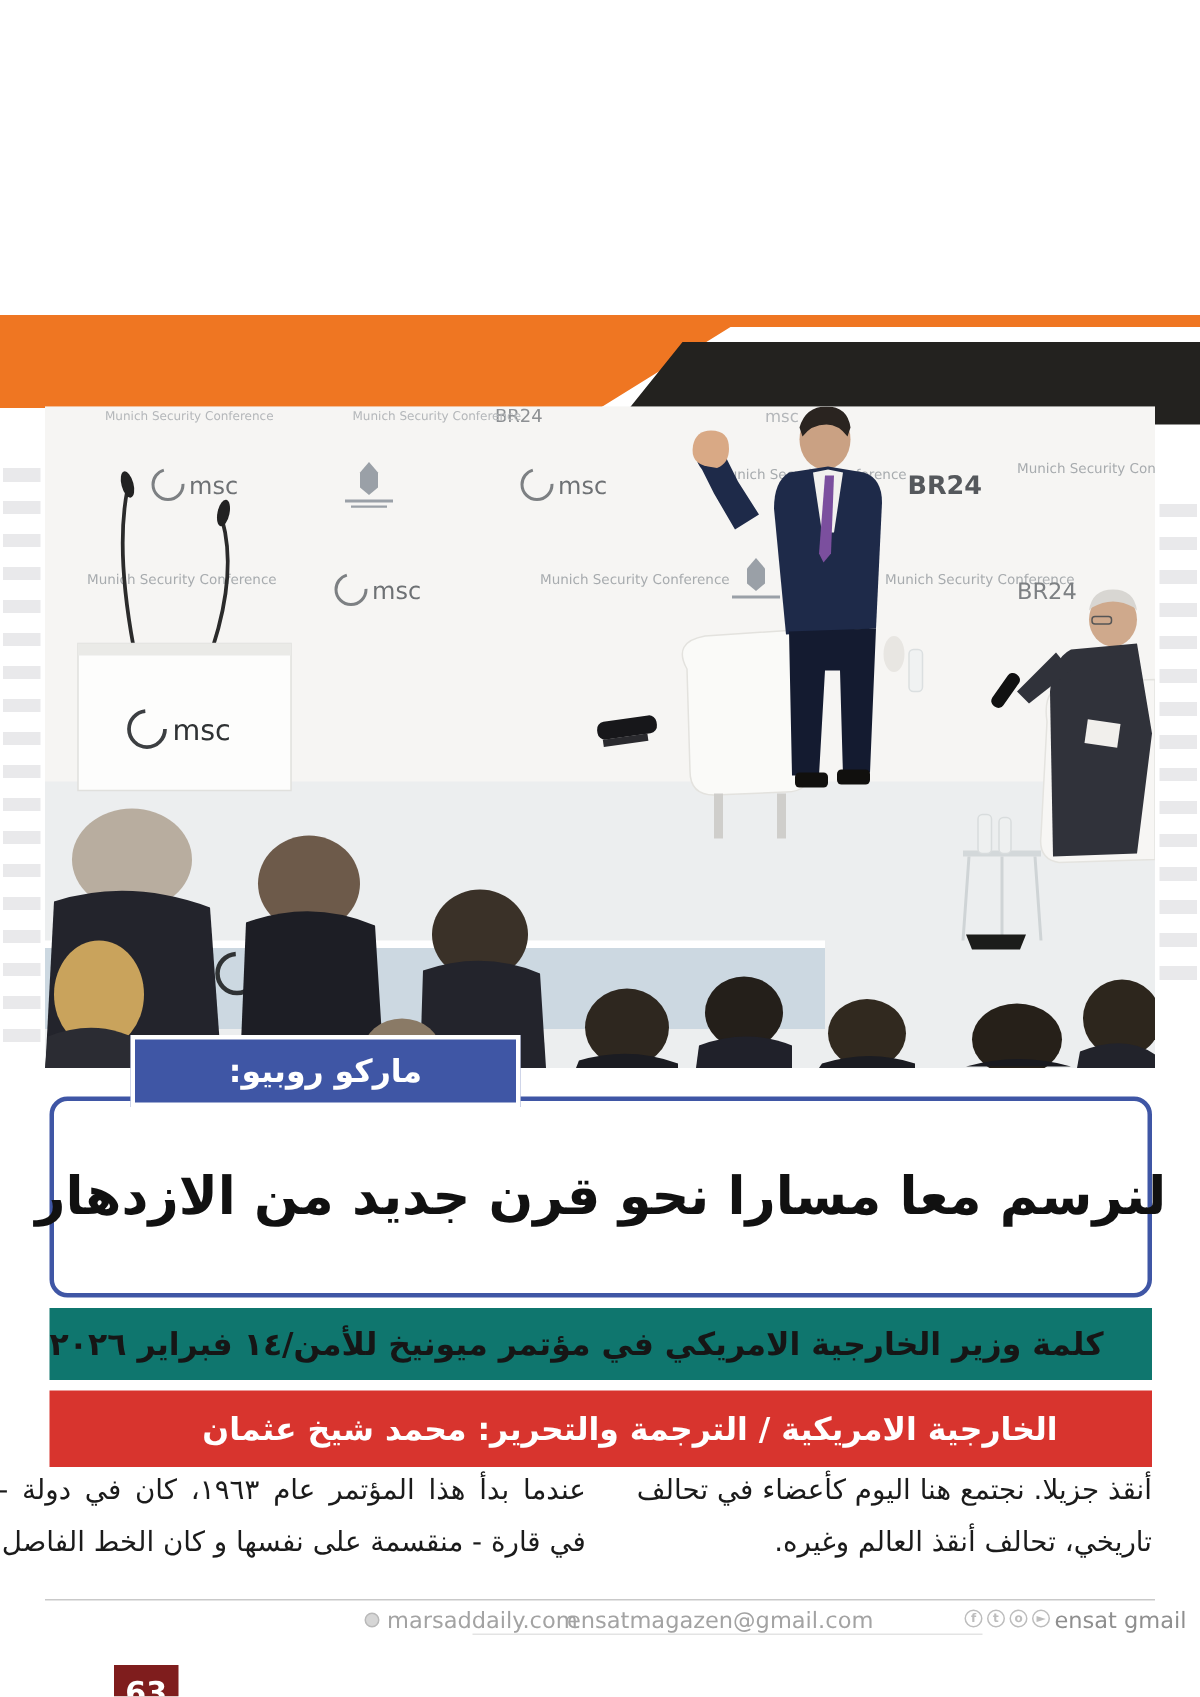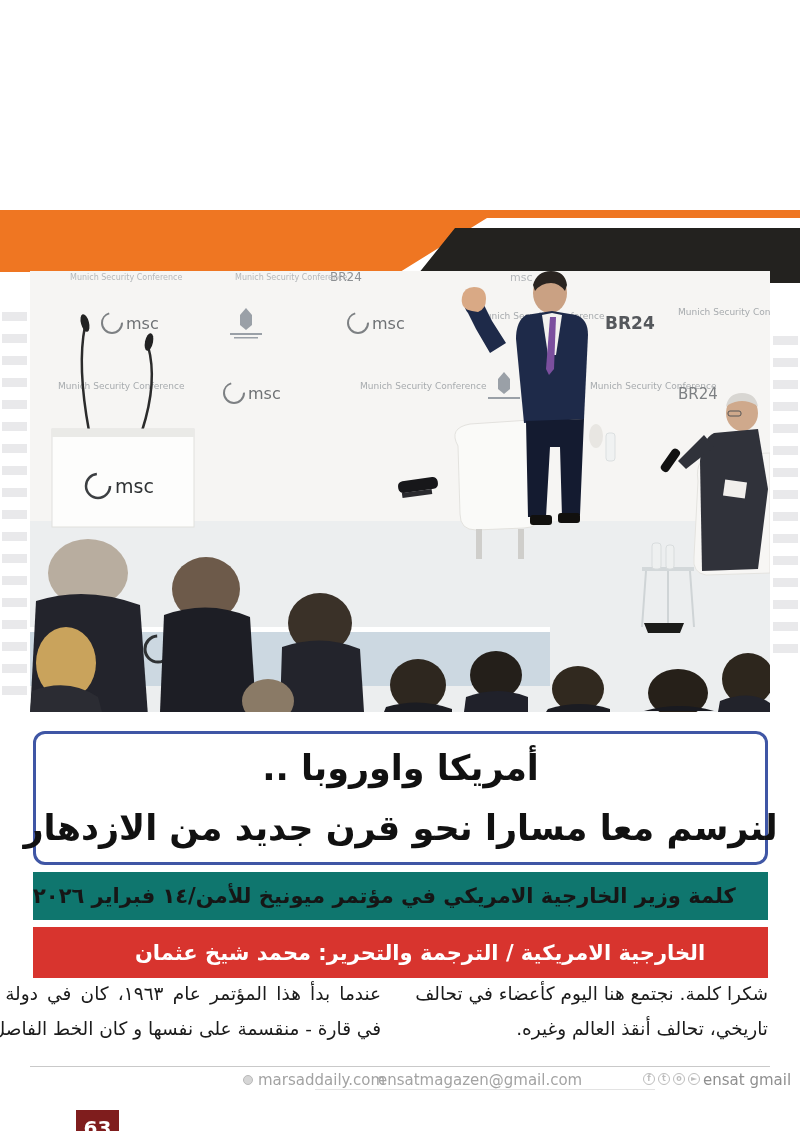--- a/index.html
+++ b/index.html
@@ -255,37 +255,39 @@
         <ellipse cx="548" cy="418" rx="26" ry="23" fill="#31291f"></ellipse>
         <path d="M518 438 q32 -10 62 0 l0 3 l-64 0 z" fill="#1b1c22"></path>
         <ellipse cx="648" cy="422" rx="30" ry="24" fill="#262019"></ellipse>
         <path d="M614 440 q36 -10 70 0 z" fill="#191a20"></path>
         <ellipse cx="718" cy="408" rx="26" ry="26" fill="#2d261d"></ellipse>
         <path d="M690 430 q30 -12 50 2 l0 9 l-52 0 z" fill="#22232b"></path>
       </g>
     </svg>
   </div>
 
+  <div class="speaker-badge">
+    <span>ماركو روبيو:</span>
+  </div>
 
   <div class="headline-box">
-    <div class="headline-line">أمريكا واوروبا ..</div>
     <div class="headline-line">لنرسم معا مسارا نحو قرن جديد من الازدهار</div>
   </div>
 
   <div class="subtitle-band">
     <span>كلمة وزير الخارجية الامريكي في مؤتمر ميونيخ للأمن/١٤ فبراير ٢٠٢٦</span>
   </div>
 
   <div class="byline-band">
     <span>الخارجية الامريكية / الترجمة والتحرير: محمد شيخ عثمان</span>
   </div>
 
   <div class="body-columns">
     <div class="body-col">
-      <div class="body-line just">شكرا كلمة. نجتمع هنا اليوم كأعضاء في تحالف</div>
+      <div class="body-line just">أنقذ جزيلا. نجتمع هنا اليوم كأعضاء في تحالف</div>
       <div class="body-line short">تاريخي، تحالف أنقذ العالم وغيره.</div>
     </div>
     <div class="body-col">
       <div class="body-line just">عندما بدأ هذا المؤتمر عام ١٩٦٣، كان في دولة - بل</div>
       <div class="body-line just">في قارة - منقسمة على نفسها و كان الخط الفاصل بين</div>
     </div>
   </div>
 
   <div class="footer-line"></div>
   <div class="footer-underline"></div>

